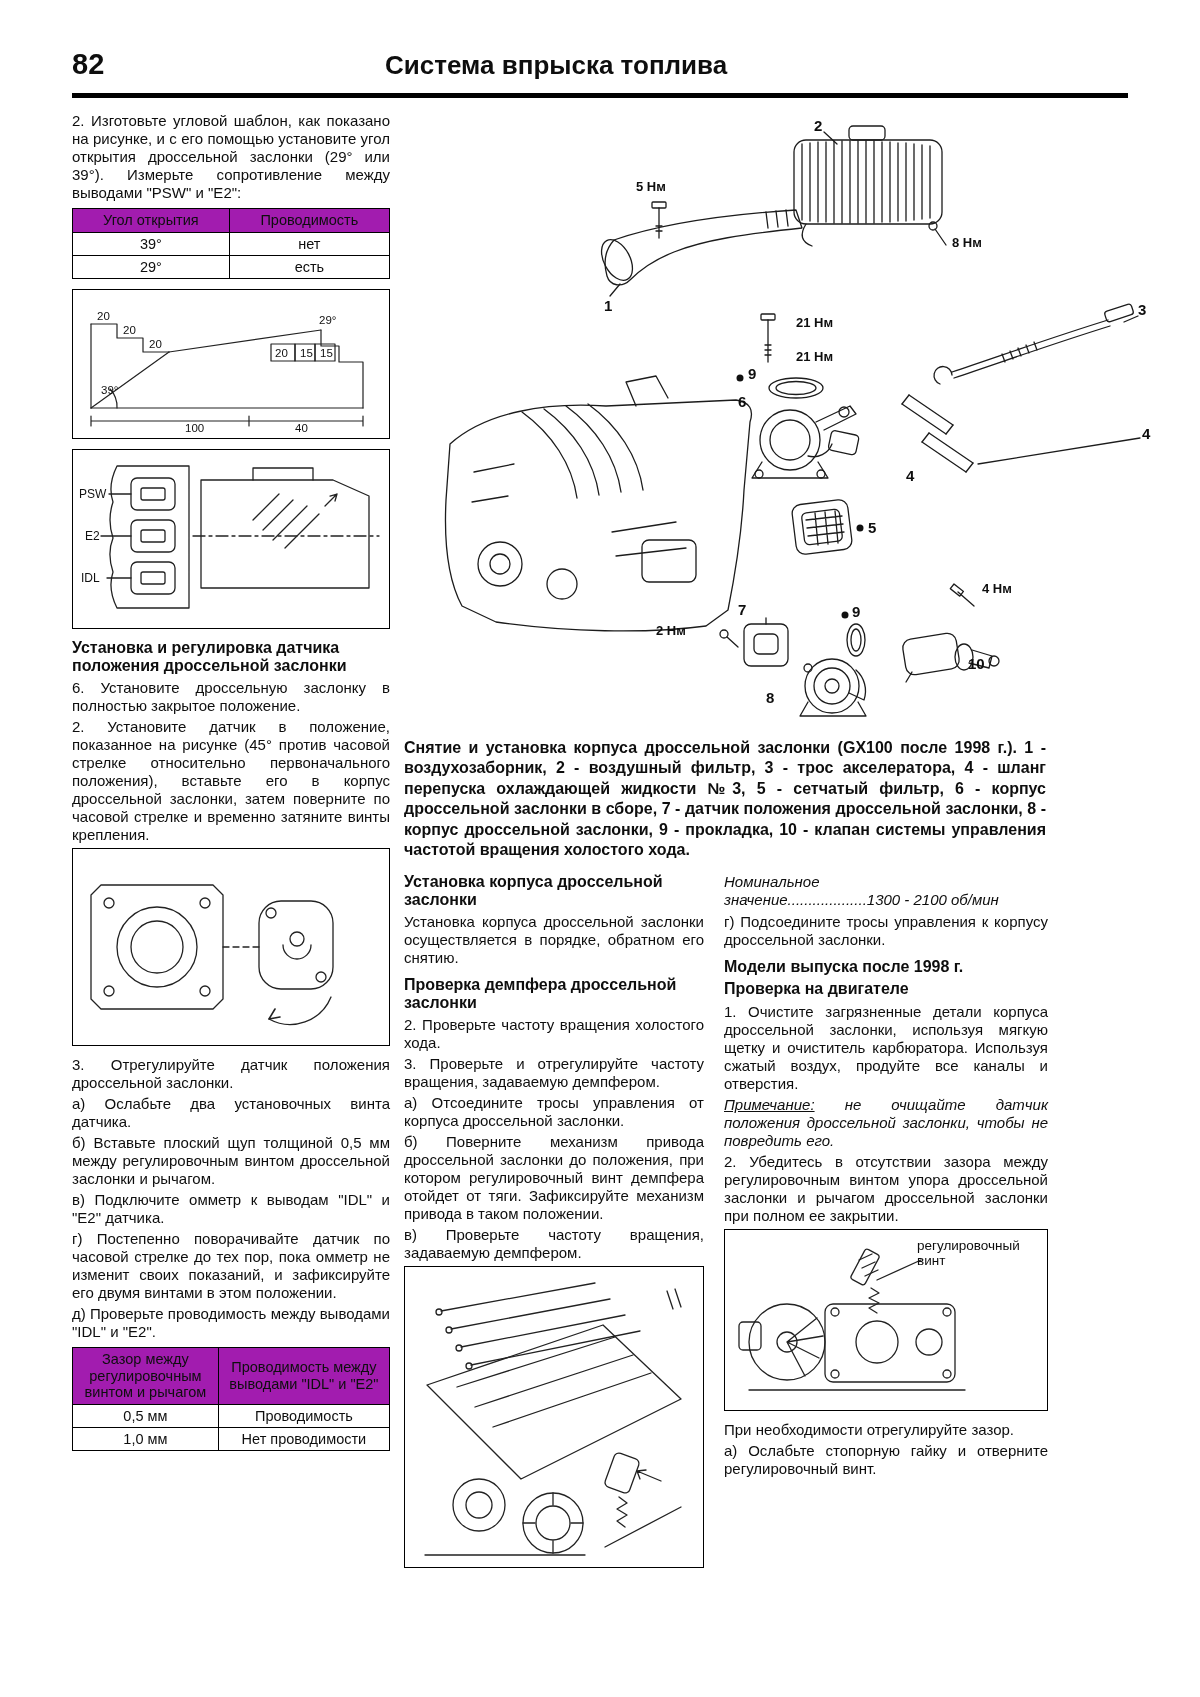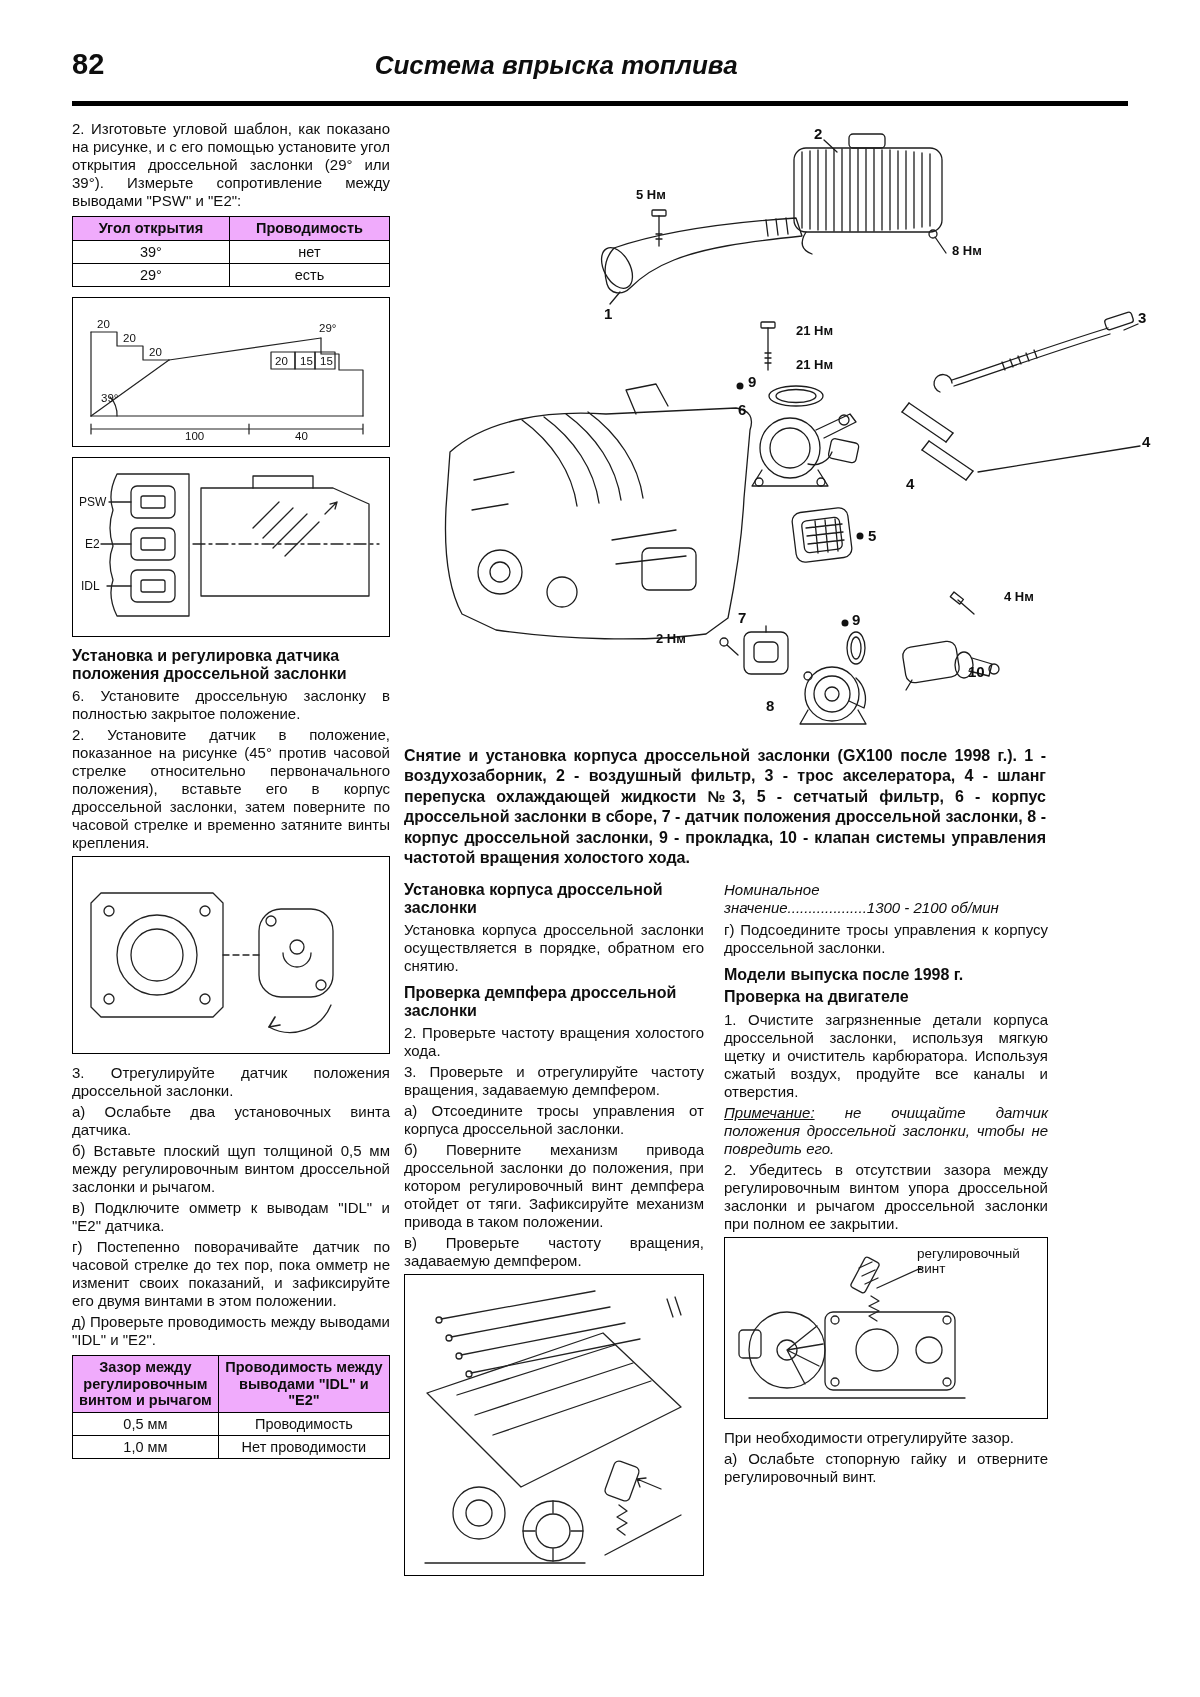--- a/index.html
+++ b/index.html
@@ -1,28 +1,28 @@
 <!DOCTYPE html>
 <html lang="ru"><head>
 <meta charset="utf-8">
 <style>
   html,body{margin:0;padding:0;background:#fff;}
   .page{width:1200px;height:1697px;box-sizing:border-box;padding:48px 0 12px 72px;
         font-family:"Liberation Sans",sans-serif;color:#0e0e0e;position:relative;overflow:hidden;background:#fff;}
   .header{width:1056px;display:flex;align-items:baseline;border-bottom:5px solid #000;padding-bottom:4px;margin-bottom:14px;}
   .page-num{font-size:29px;font-weight:bold;}
-  .page-title{flex:1;text-align:center;font-size:26px;font-weight:bold;margin:0 120px 16px 0;font-style:italic;}
+  .page-title{flex:1;text-align:center;font-size:26px;font-weight:bold;margin:0 120px 8px 0;}
   .columns{display:flex;gap:14px;}
   .col-left{width:318px;flex:none;}
   .right-area{width:762px;flex:none;}
   .t{font-size:15px;line-height:1.2;text-align:justify;margin:0 0 3px;}
   .h{font-size:16px;font-weight:bold;line-height:1.13;margin:9px 0 4px;text-align:left;}
   table{border-collapse:collapse;width:100%;margin:6px 0 10px;}
   th,td{border:1.5px solid #000;font-size:14.5px;padding:3px 4px;text-align:center;}
-  th{background:#f0abfc;font-weight:bold;line-height:1.15;text-align:center;}
+  th{background:#a21caf;font-weight:normal;line-height:1.15;text-align:center;}
   .figbox{border:1.6px solid #000;position:relative;margin:4px 0 10px;background:#fff;}
   svg{display:block;}
   .fig-main{position:relative;width:760px;height:622px;margin-bottom:2px;}
   .num{position:absolute;font-weight:bold;font-size:15px;line-height:1;}
   .tq{position:absolute;font-size:13px;font-weight:bold;line-height:1;}
   .caption{width:642px;font-size:16px;font-weight:bold;line-height:1.28;text-align:justify;margin:4px 0 12px;}
   .two-cols{display:flex;gap:20px;width:662px;}
   .col-mid{width:300px;flex:none;}
   .col-r{width:324px;flex:none;}
   .nominal{font-style:italic;font-size:15px;line-height:1.22;text-align:left;margin:0 0 4px;}
@@ -284,21 +284,21 @@
         <span class="num" style="left:362px;top:578px;">8</span>
         <span class="num" style="left:344px;top:254px;">9</span>
         <span class="num" style="left:448px;top:492px;">9</span>
         <span class="num" style="left:564px;top:544px;">10</span>
 
         <span class="tq" style="left:232px;top:68px;">5 Нм</span>
         <span class="tq" style="left:548px;top:124px;">8 Нм</span>
         <span class="tq" style="left:392px;top:204px;">21 Нм</span>
         <span class="tq" style="left:392px;top:238px;">21 Нм</span>
         <span class="tq" style="left:252px;top:512px;">2 Нм</span>
-        <span class="tq" style="left:600px;top:470px;">4 Нм</span>
+        <span class="tq" style="left:578px;top:470px;">4 Нм</span>
       </div>
 
       <p class="caption">Снятие и установка корпуса дроссельной заслонки (GX100 после 1998 г.). 1 - воздухозаборник, 2 - воздушный фильтр, 3 - трос акселератора, 4 - шланг перепуска охлаждающей жидкости №3, 5 - сетчатый фильтр, 6 - корпус дроссельной заслонки в сборе, 7 - датчик положения дроссельной заслонки, 8 - корпус дроссельной заслонки, 9 - прокладка, 10 - клапан системы управления частотой вращения холостого хода.</p>
 
       <div class="two-cols">
 
         <div class="col-mid">
           <h3 class="h" style="margin-top:0;">Установка корпуса дроссельной заслонки</h3>
           <p class="t">Установка корпуса дроссельной заслонки осуществляется в порядке, обратном его снятию.</p>
           <h3 class="h">Проверка демпфера дроссельной заслонки</h3>

